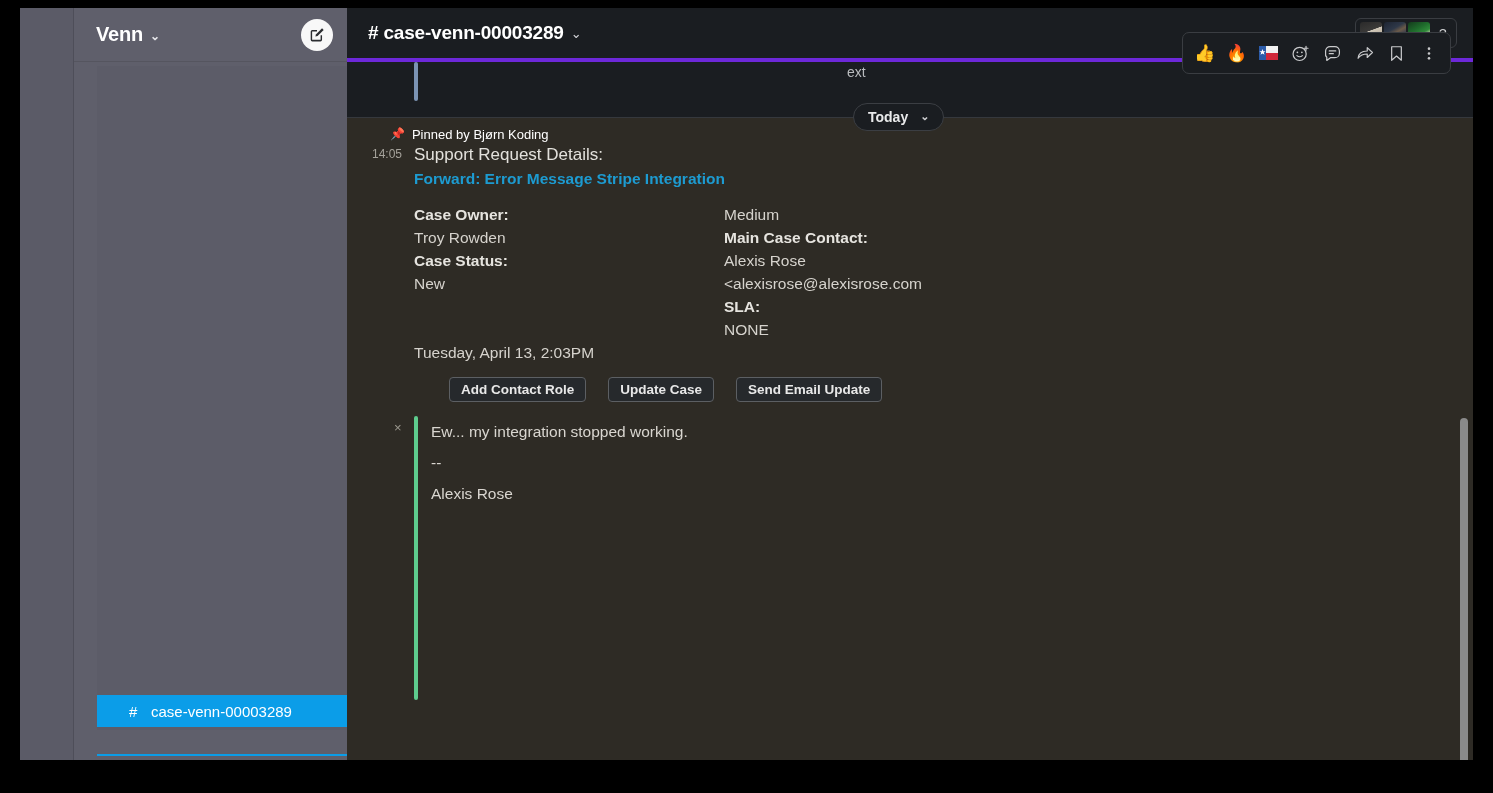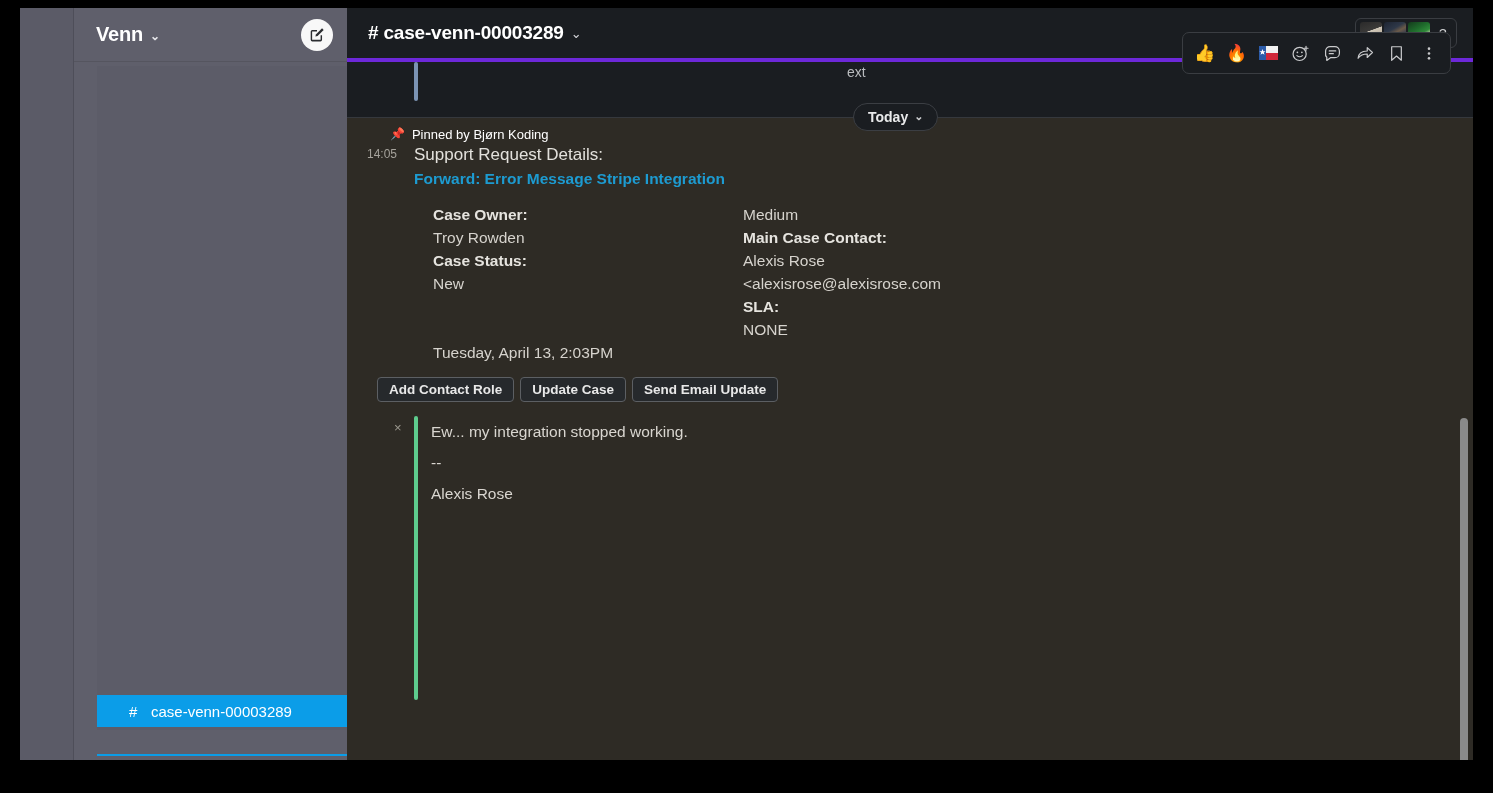--- a/index.html
+++ b/index.html
@@ -225,21 +225,21 @@
     position: absolute;
     left: 506px;
     top: -14px;
     background: #1A1D21;
     border: 1px solid #3B3E43;
     border-radius: 15px;
     height: 26px;
     padding: 0 14px;
     display: flex;
     align-items: center;
-    gap: 6px;
+    gap: 12px;
     cursor: pointer;
   }
   .date-pill span { color: #E9EAEB; font-size: 14px; font-weight: bold; }
   .date-pill .chev { color: #D0D1D3; font-size: 11px; margin-left: 0; }
 
   
   .pinned-block {
     position: absolute;
     top: 56px;
     left: 0;
@@ -260,49 +260,49 @@
   .pinned-label .ptxt { color: #ffffff; font-size: 13px; }
 
   .msg-row { position: relative; padding-left: 67px; }
   .msg-time {
     position: absolute;
     left: 20px;
     top: 3px;
     color: #A5A29B;
     font-size: 12px;
     width: 40px;
-    text-align: left;
+    text-align: center;
   }
   .msg-line1 { color: #E3E1DC; font-size: 17px; line-height: 22px; }
   .msg-link {
     display: block;
     color: #1D9BD1;
     font-size: 15.5px;
     font-weight: bold;
     line-height: 23px;
     margin-top: 1px;
     cursor: pointer;
   }
 
   
   .fields {
     display: flex;
     margin-top: 13px;
-    padding-left: 86px;
+    padding-left: 67px;
   }
   .fields .col { width: 310px; }
   .fld-label { color: #E6E4DF; font-size: 15.5px; font-weight: bold; line-height: 23px; }
   .fld-value { color: #D6D3CD; font-size: 15.5px; line-height: 23px; }
   .fld-gap { height: 23px; }
 
   
   .actions {
     display: flex;
-    gap: 6px;
-    padding-left: 30px;
+    gap: 22px;
+    padding-left: 102px;
     margin-top: 13px;
   }
   .act-btn {
     background: #26292C;
     border: 1px solid #5C5F63;
     border-radius: 4px;
     color: #E8E8E8;
     font-size: 13.5px;
     font-weight: bold;
     height: 25px;

